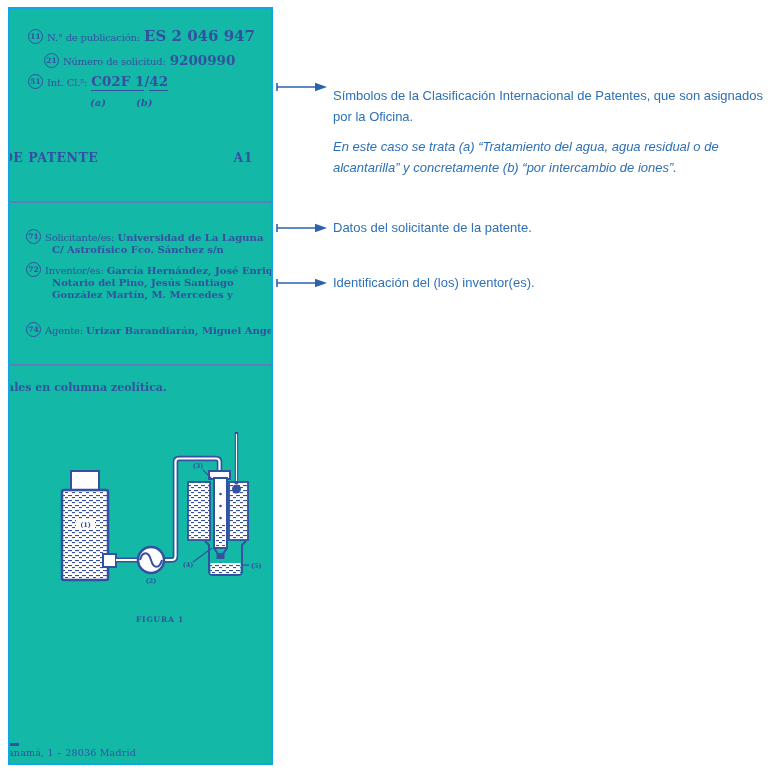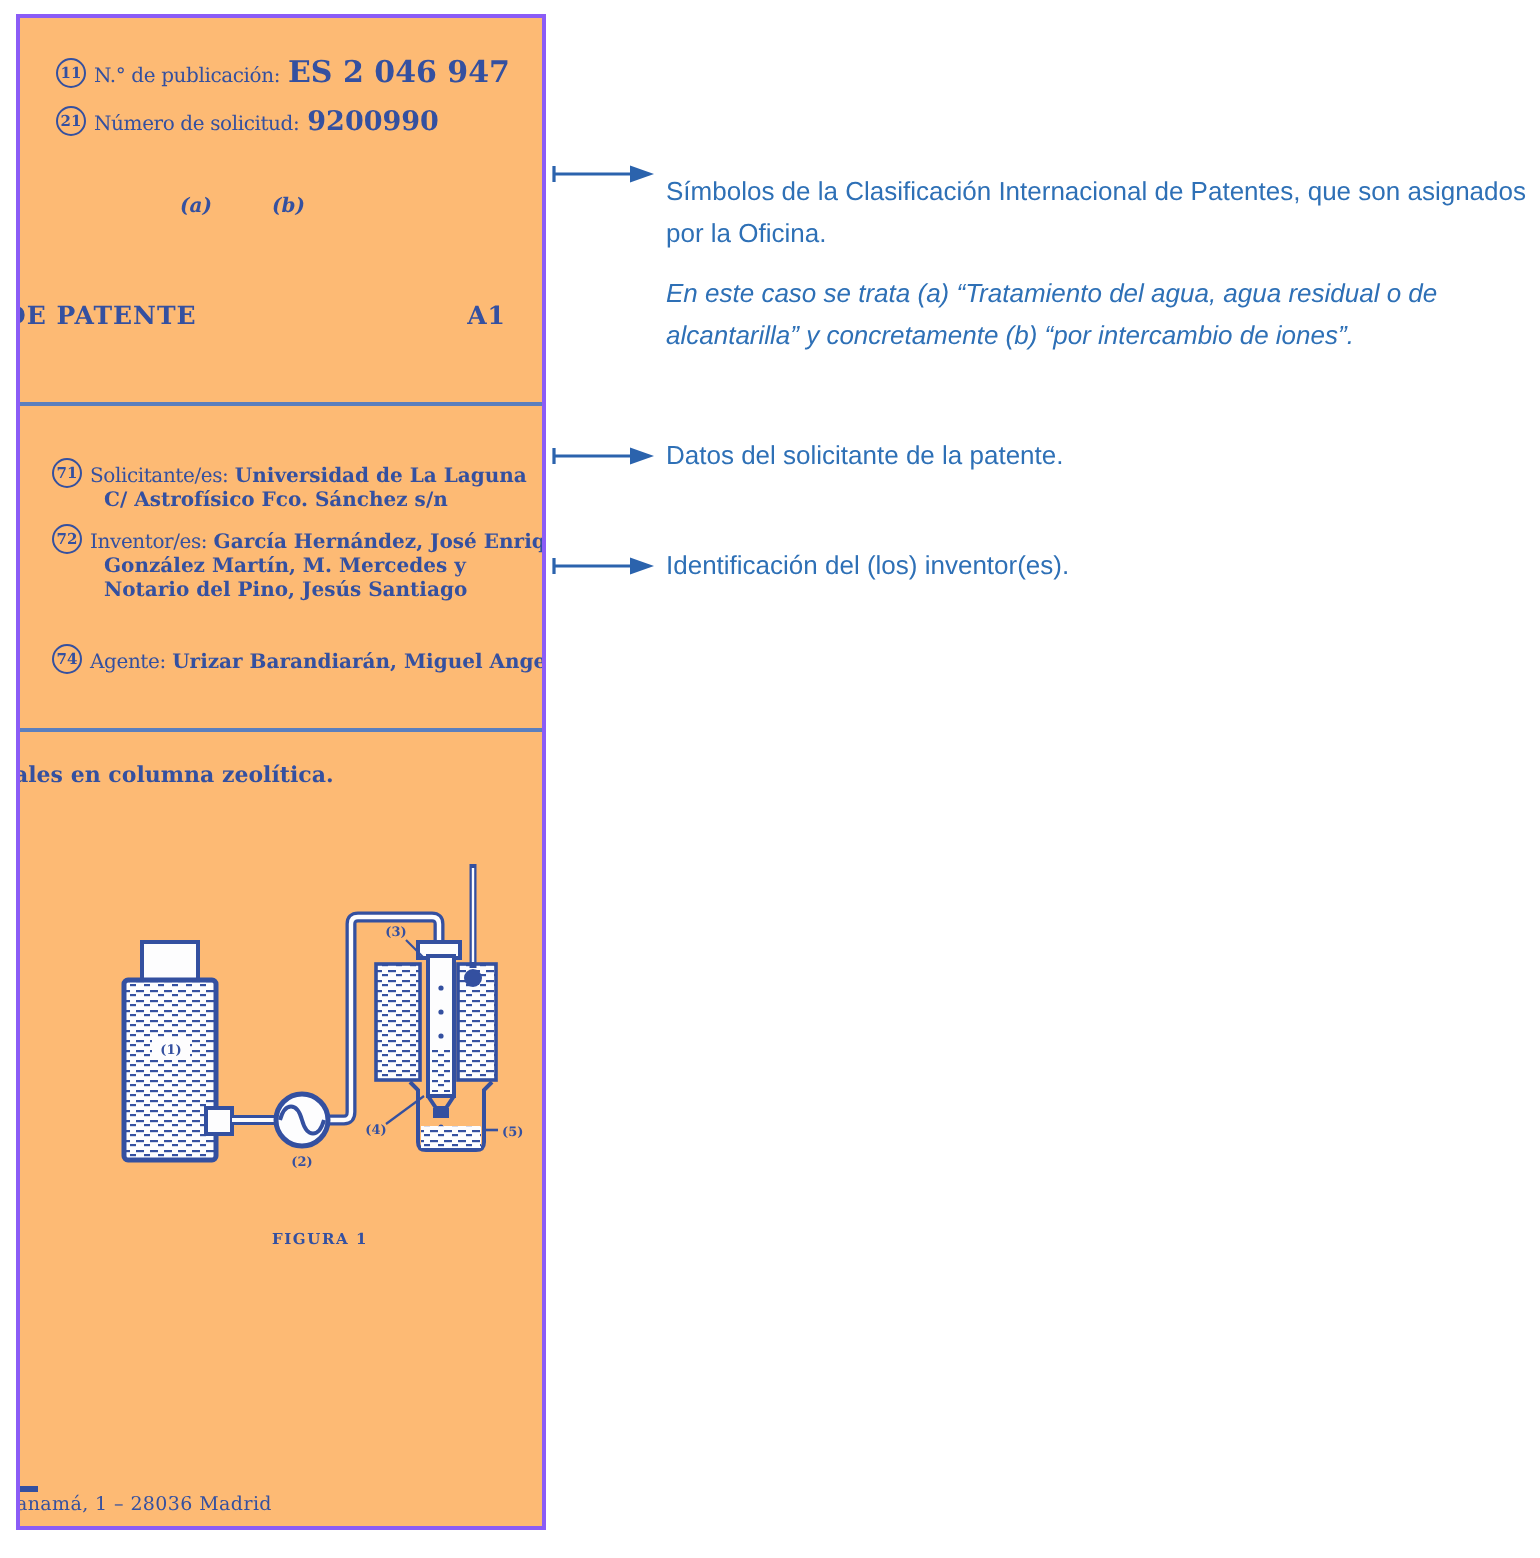--- a/index.html
+++ b/index.html
@@ -3,21 +3,21 @@
 <meta charset="utf-8">
 <style>
   html,body{margin:0;padding:0;}
   body{
     width:770px;height:779px;position:relative;background:#ffffff;
     font-family:"Liberation Sans",sans-serif;overflow:hidden;
   }
   
   .doc{
     position:absolute;left:8px;top:7px;width:265px;height:758px;
-    box-sizing:border-box;border:2px solid #8b5cf6;background:#fdba74;
+    box-sizing:border-box;border:2px solid #0ea5e9;background:#14b8a6;
     overflow:hidden;color:#3450a0;
     font-family:"DejaVu Serif",serif;
   }
   .abs{position:absolute;}
   .row{white-space:nowrap;}
   .circ{
     display:inline-block;width:13px;height:13px;line-height:13px;
     border:1px solid #3450a0;border-radius:50%;
     font-size:7.5px;font-weight:bold;text-align:center;
     vertical-align:2px;margin-right:4px;
@@ -43,41 +43,44 @@
 </style>
 </head>
 <body>
 
 <div class="doc">
 
   <div class="abs row" style="left:18px;top:17px;">
     <span class="circ">11</span><span class="lbl-lt">N.° de publicación:</span><span class="val-lg">ES 2 046 947</span>
   </div>
 
-  <div class="abs row" style="left:18px;top:41px;">
+  <div class="abs row" style="left:34px;top:41px;">
     <span class="circ">21</span><span class="lbl-lt">Número de solicitud:</span><span class="val-md">9200990</span>
   </div>
 
+  <div class="abs row" style="left:18px;top:62px;">
+    <span class="circ">51</span><span class="lbl-lt">Int. Cl.⁵:</span><span class="val-md"><span class="u">C02F 1</span><span>/</span><span class="u">42</span></span>
+  </div>
   <div class="abs subs" style="left:80px;top:82px;"><i>(a)</i></div>
   <div class="abs subs" style="left:126px;top:82px;"><i>(b)</i></div>
 
   <div class="abs kind" style="left:-8px;top:141px;">DE PATENTE</div>
   <div class="abs kind" style="right:18px;top:141px;">A1</div>
 
   <div class="rule" style="top:192px;"></div>
 
   <div class="abs blk" style="left:16px;top:220px;">
     <div class="row"><span class="circ">71</span><span class="lbl-lt">Solicitante/es:</span> <b>Universidad de La Laguna</b></div>
     <div class="cont">C/ Astrofísico Fco. Sánchez s/n</div>
   </div>
 
   <div class="abs blk" style="left:16px;top:253px;">
     <div class="row"><span class="circ">72</span><span class="lbl-lt">Inventor/es:</span> <b>García Hernández, José Enrique;</b></div>
+    <div class="cont">Notario del Pino, Jesús Santiago</div>
     <div class="cont">González Martín, M. Mercedes y</div>
-    <div class="cont">Notario del Pino, Jesús Santiago</div>
   </div>
 
   <div class="abs blk" style="left:16px;top:313px;">
     <div class="row"><span class="circ">74</span><span class="lbl-lt">Agente:</span> <b>Urizar Barandiarán, Miguel Angel</b></div>
   </div>
 
   <div class="rule" style="top:355px;"></div>
 
   <div class="abs title-frag" style="left:-3px;top:372px;">ales en columna zeolítica.</div>
 

